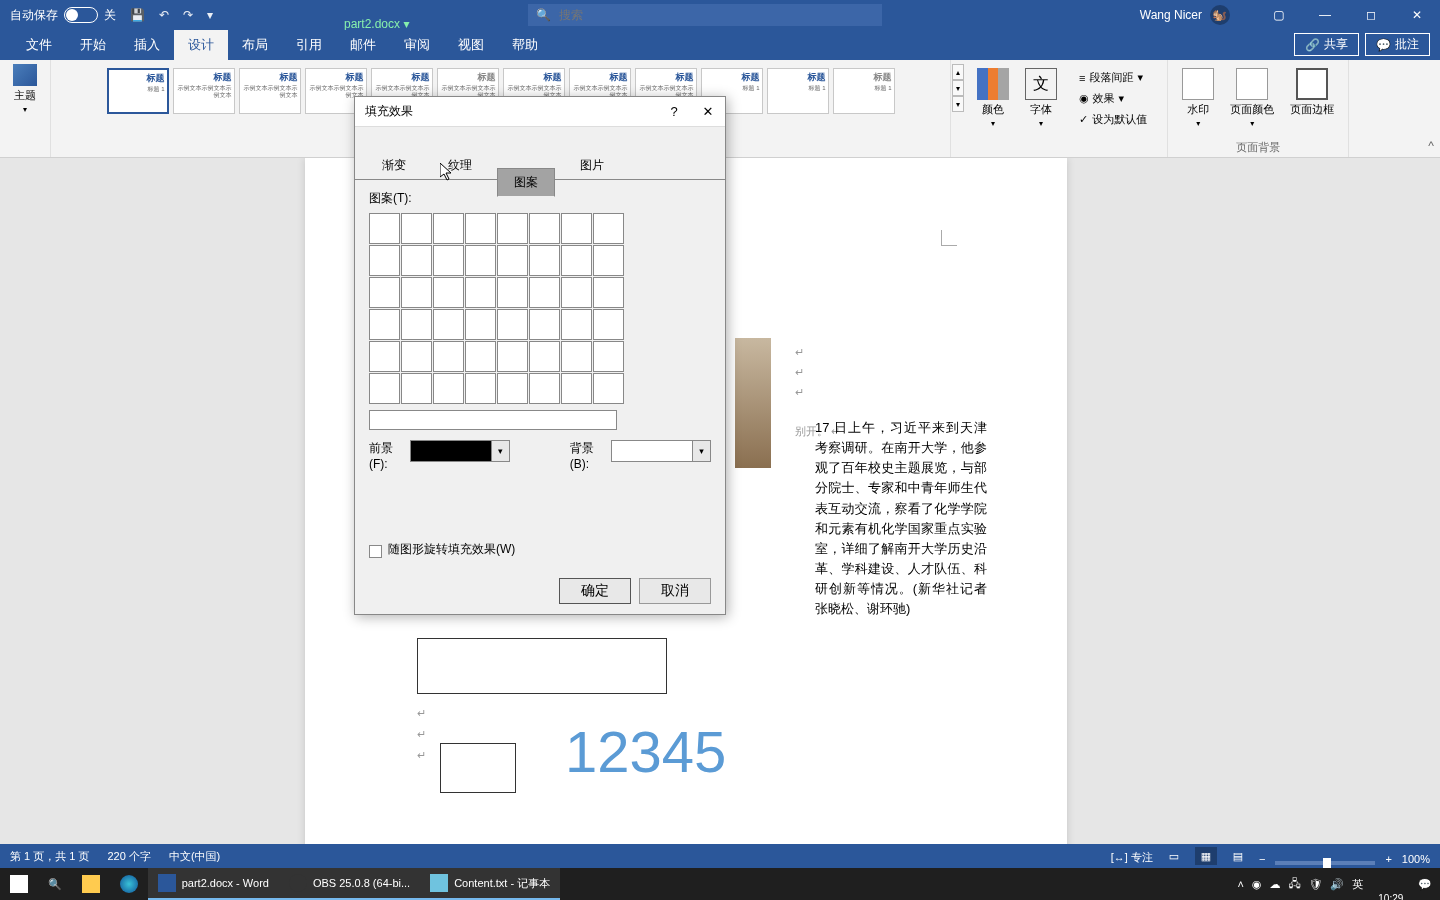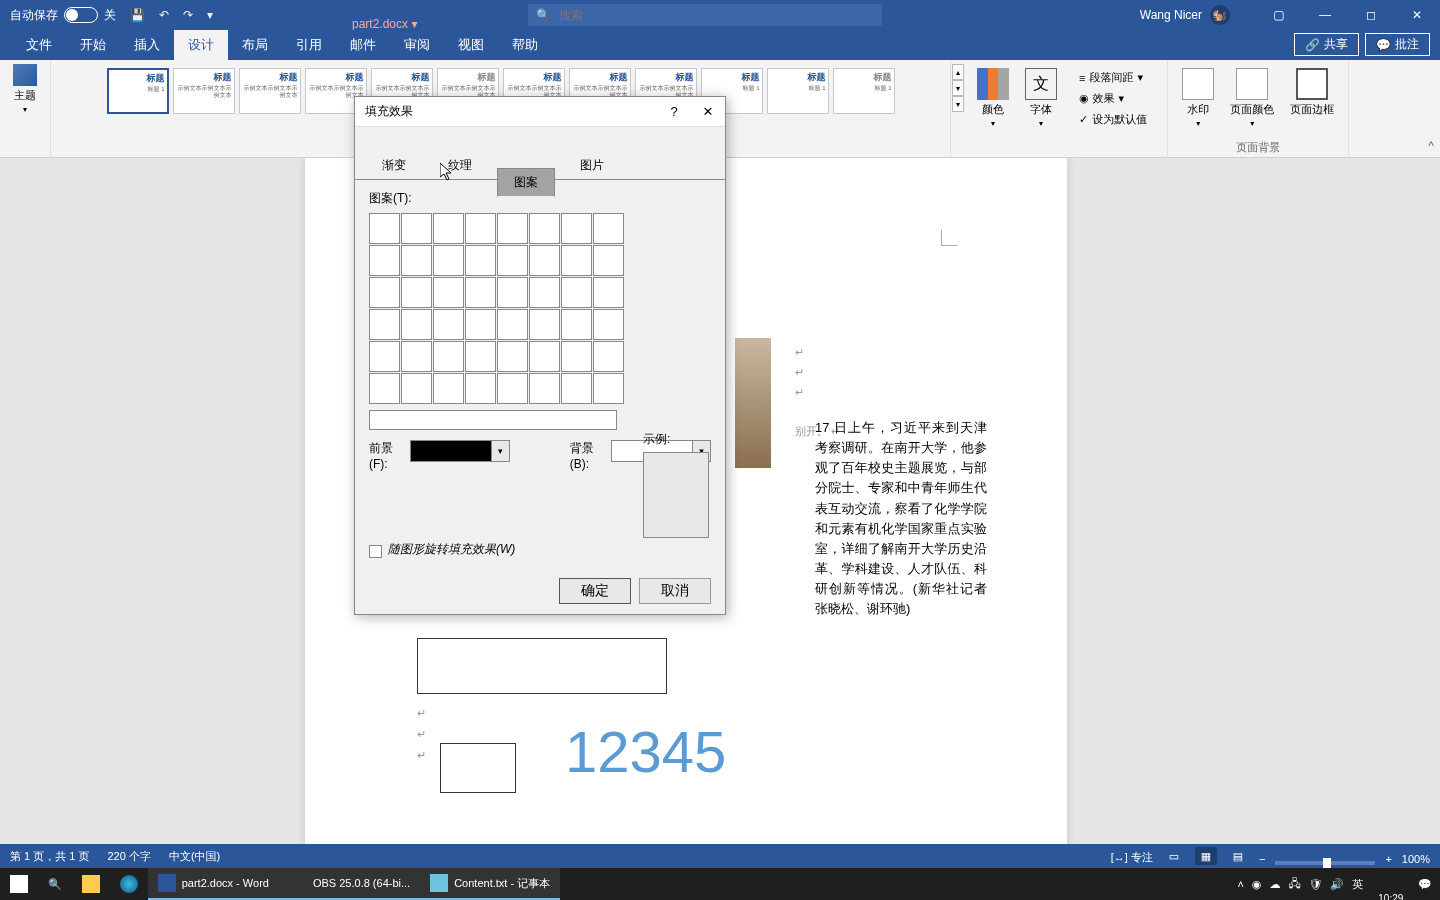--- a/index.html
+++ b/index.html
@@ -5,21 +5,21 @@
 * { margin:0; padding:0; box-sizing:border-box; font-family:"Microsoft YaHei","Segoe UI",sans-serif; }
 body { width:1440px; height:900px; background:#e6e6e6; overflow:hidden; position:relative; }
 
 
 .titlebar { height:30px; background:#2b579a; display:flex; align-items:center; color:#fff; font-size:12px; }
 .titlebar .autosave { margin-left:10px; display:flex; align-items:center; gap:6px; }
 .titlebar .toggle { width:34px; height:16px; border:1px solid #fff; border-radius:8px; display:flex; align-items:center; padding:1px; }
 .titlebar .toggle .knob { width:12px; height:12px; background:#fff; border-radius:50%; }
 .titlebar .qat { margin-left:14px; display:flex; gap:14px; align-items:center; }
 .titlebar .qat span { opacity:.9; }
-.titlebar .doctitle { position:absolute; left:352px; color:#fca5a5;margin-top:18px; }
+.titlebar .doctitle { position:absolute; left:344px; color:#86efac;margin-top:18px; }
 .titlebar .searchbox { position:absolute; left:528px; width:354px; height:22px; background:#3c66a8; display:flex; align-items:center; padding:0 8px; gap:8px; color:#cdd9ee; }
 .titlebar .searchbox input { background:transparent; border:none; outline:none; color:#fff; flex:1; font-size:12px; }
 .titlebar .user { position:absolute; right:210px; display:flex; align-items:center; gap:8px; }
 .titlebar .avatar { width:20px; height:20px; background:#1e3e6e; border-radius:50%; display:flex; align-items:center; justify-content:center; }
 .titlebar .winbtns { position:absolute; right:0; display:flex; }
 .titlebar .winbtns div { width:46px; height:30px; display:flex; align-items:center; justify-content:center; }
 
 
 .ribbon-tabs { height:30px; background:#2b579a; display:flex; padding-left:12px; gap:0; color:#fff; font-size:13px; position:relative; }
 .ribbon-tabs .tab { padding:6px 14px; cursor:pointer; }
@@ -72,21 +72,21 @@
 .dialog .pattern-grid .pat { border:1px solid #888; background:#fff; }
 .dialog .pattern-name { width:248px; height:20px; border:1px solid #888; background:#fff; margin:4px 0 10px; }
 .dialog .color-row { display:flex; gap:60px; margin-top:8px; }
 .dialog .color-sel { display:flex; gap:4px; }
 .dialog .color-sel .cbox { width:114px; height:22px; border:1px solid #888; display:flex; }
 .dialog .color-sel .cbox .sw { flex:1; }
 .dialog .color-sel .cbox .dd { width:18px; border-left:1px solid #888; background:#e8e8e8; display:flex; align-items:center; justify-content:center; font-size:9px; }
 .dialog .sample { position:absolute; right:16px; bottom:76px; }
 .dialog .sample .slabel { font-size:12px; margin-bottom:4px; }
 .dialog .sample .sbox { width:66px; height:86px; border:1px solid #888; background:#e8e8e8; }
-.dialog .rotate-chk { margin-top:70px; display:flex; align-items:flex-end; gap:6px;font-style:italic; }
+.dialog .rotate-chk { margin-top:70px; display:flex; align-items:flex-end; gap:6px; }
 .dialog .rotate-chk .chk { width:13px; height:13px; border:1px solid #888; background:#fff; }
 .dialog .dlg-footer { display:flex; justify-content:flex-end; gap:8px; padding:10px 14px; }
 .dialog .dlg-footer button { width:72px; height:26px; border:1px solid #999; background:#e8e8e8; font-size:14px; cursor:pointer; }
 .dialog .dlg-footer button.primary { border:1px solid #555; }
 
 
 .pat.p0{background:#fff}.pat.p1{background:#222}.pat.p2{background:repeating-linear-gradient(45deg,#000 0 1px,#fff 1px 4px)}.pat.p3{background:repeating-linear-gradient(90deg,#000 0 2px,#fff 2px 4px)}.pat.p4{background:repeating-linear-gradient(0deg,#000 0 1px,#fff 1px 3px)}.pat.p5{background:repeating-linear-gradient(45deg,#000 0 1px,#fff 1px 2px)}.pat.p6{background:radial-gradient(#000 1px,#fff 1px);background-size:4px 4px}.pat.p7{background:linear-gradient(#000 1px,transparent 1px),linear-gradient(90deg,#000 1px,transparent 1px);background-size:6px 6px}
 
 
 .statusbar { position:absolute; bottom:32px; left:0; right:0; height:24px; background:#2b579a; color:#fff; font-size:11px; display:flex; align-items:center; padding:0 10px; gap:18px; }
@@ -348,24 +348,20 @@
           </div>
       </div>
       <div class="color-sel">
         <span>背景(B):</span>
         <div class="cbox">
             <div class="sw" style="background:#fff"></div>
             <div class="dd">▾</div>
           </div>
       </div>
     </div>
-    <div class="sample">
-      <div class="slabel">示例:</div>
-      <div class="sbox"></div>
-    </div>
     <div class="rotate-chk">
       <div class="chk"></div>
       <span>随图形旋转填充效果(W)</span>
     </div>
   </div>
   <div class="dlg-footer">
     <button class="primary">确定</button>
     <button>取消</button>
   </div>
 </div>

